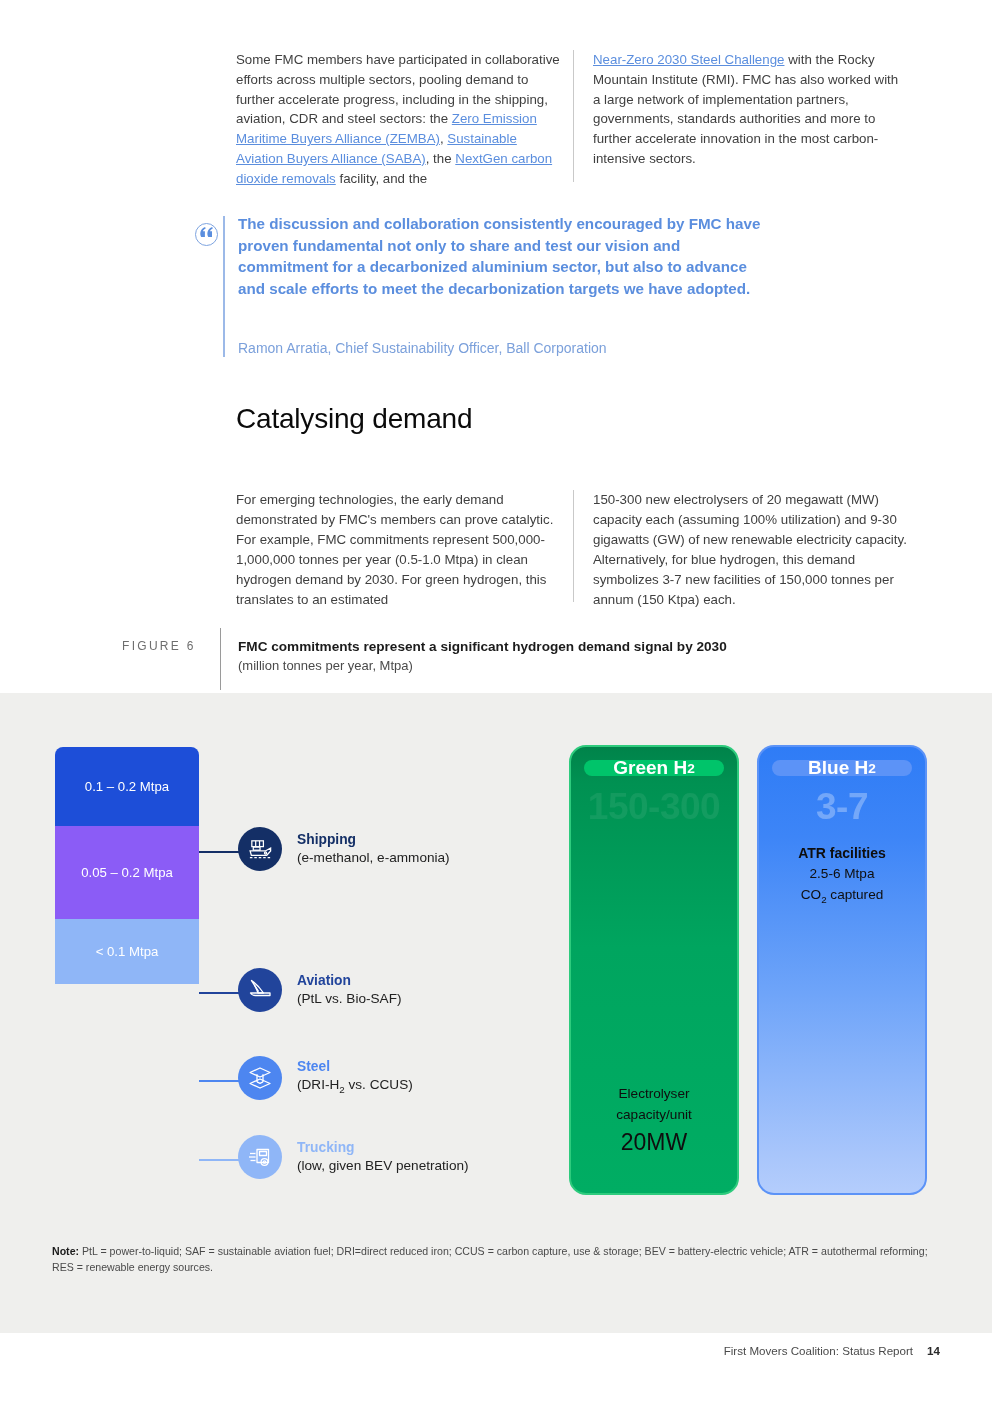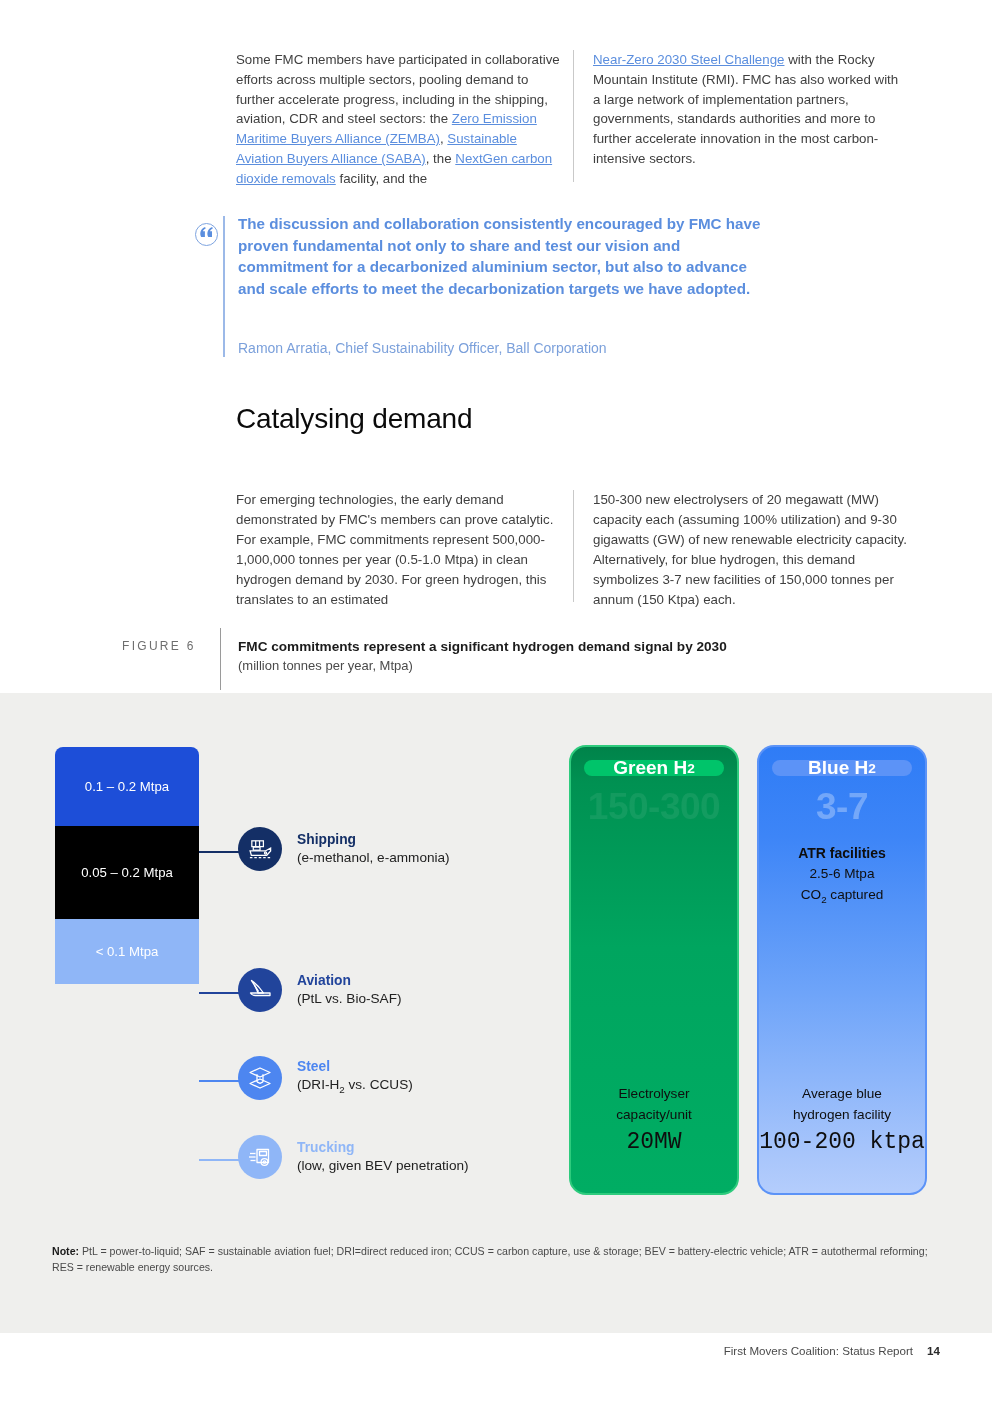--- a/index.html
+++ b/index.html
@@ -88,21 +88,21 @@
     position:absolute;left:55px;top:747px;width:144px;height:447px;
     border-radius:8px;overflow:hidden;
     display:flex;flex-direction:column;
   }
   .seg{
     display:flex;align-items:center;justify-content:center;
     color:#ffffff;font-size:13.2px;
   }
   .seg.s0{height:210px;background:#142f66;}
   .seg.s1{height:79px;background:#1d4ed8;}
-  .seg.s2{height:93px;background:#000000;}
+  .seg.s2{height:93px;background:#8b5cf6;}
   .seg.s3{height:65px;background:#8fb6f7;}
 
   
   .conn{position:absolute;height:2px;}
 
   
   .legend-row{position:absolute;display:flex;align-items:center;}
   .lg-icon{
     width:44px;height:44px;border-radius:50%;
     display:flex;align-items:center;justify-content:center;flex:0 0 auto;
@@ -141,21 +141,21 @@
     margin-top:11px;font-size:37px;font-weight:700;line-height:40px;
     letter-spacing:-0.5px;
   }
   .card.green .ghost{color:rgba(255,255,255,0.075);}
   .card.blue  .ghost{color:rgba(255,255,255,0.30);}
   .mid{margin-top:16px;}
   .mid-title{font-size:14px;font-weight:700;color:#0e0e0e;line-height:20px;}
   .mid-sub{font-size:13.6px;color:#0e0e0e;line-height:21px;}
   .foot{position:absolute;left:0;right:0;bottom:36px;}
   .foot-sub{font-size:13.6px;color:#0e0e0e;line-height:21px;}
-  .foot-big{font-size:23px;color:#0e0e0e;line-height:30px;margin-top:2px;font-family:Liberation Mono, monospace;}
+  .foot-big{font-size:23px;color:#0e0e0e;line-height:30px;margin-top:2px;}
 
   
   .note{
     position:absolute;left:52px;top:1243px;width:880px;
     font-size:10.6px;line-height:16px;color:#4a4a4a;
   }
   .note b{color:#1b1b1b;}
 
   
   .footer{
@@ -308,25 +308,20 @@
     <div class="pill">
         <span>Blue H</span>
         <sub>2</sub>
       </div>
     <div class="ghost">3-7</div>
     <div class="mid">
       <div class="mid-title">ATR facilities</div>
       <div class="mid-sub">2.5-6 Mtpa</div>
       <div class="mid-sub"><span>CO</span><sub>2</sub><span> captured</span></div>
     </div>
-    <div class="foot">
-      <div class="foot-sub">Average blue</div>
-      <div class="foot-sub">hydrogen facility</div>
-      <div class="foot-big">100-200 ktpa</div>
-    </div>
   </div>
 
   <div class="note"><b>Note:</b><span> PtL = power-to-liquid; SAF = sustainable aviation fuel; DRI=direct reduced iron; CCUS = carbon capture, use &amp; storage; BEV = battery-electric vehicle; ATR = autothermal reforming; RES = renewable energy sources.</span></div>
 
   <div class="footer">
     <span>First Movers Coalition: Status Report</span><span class="pg">14</span>
   </div>
 
 </div>
 

